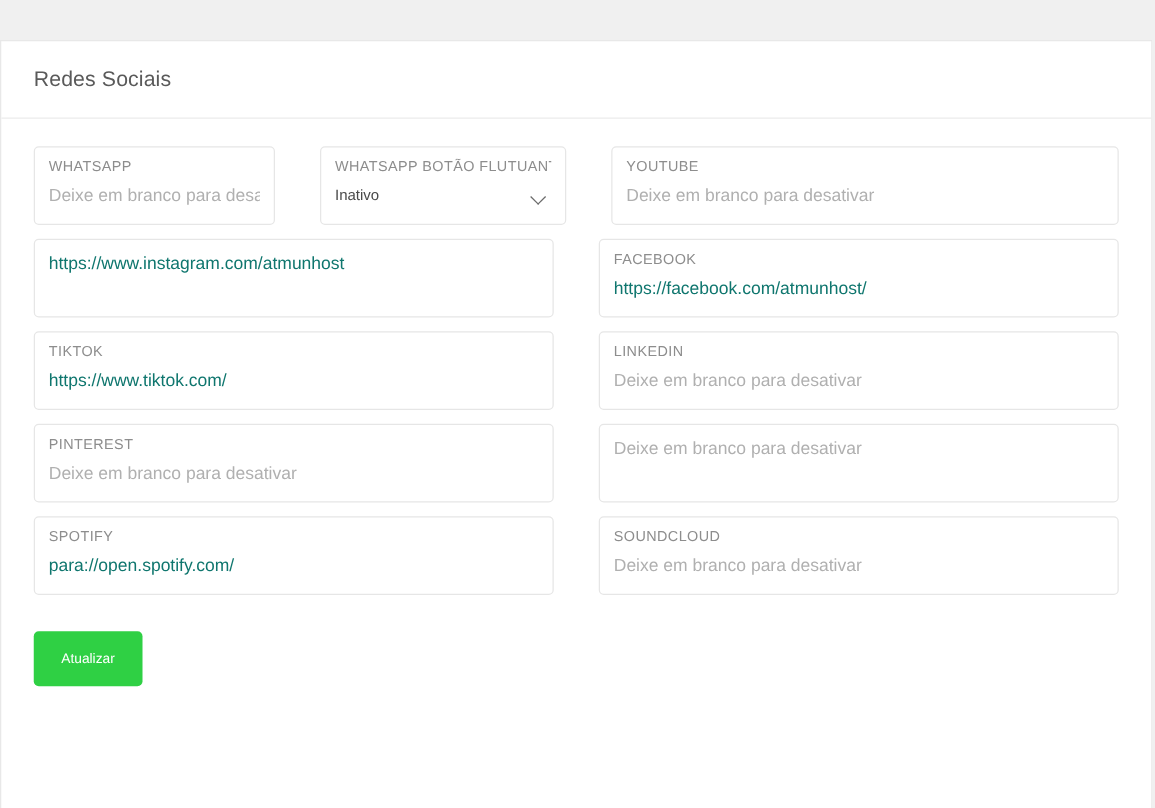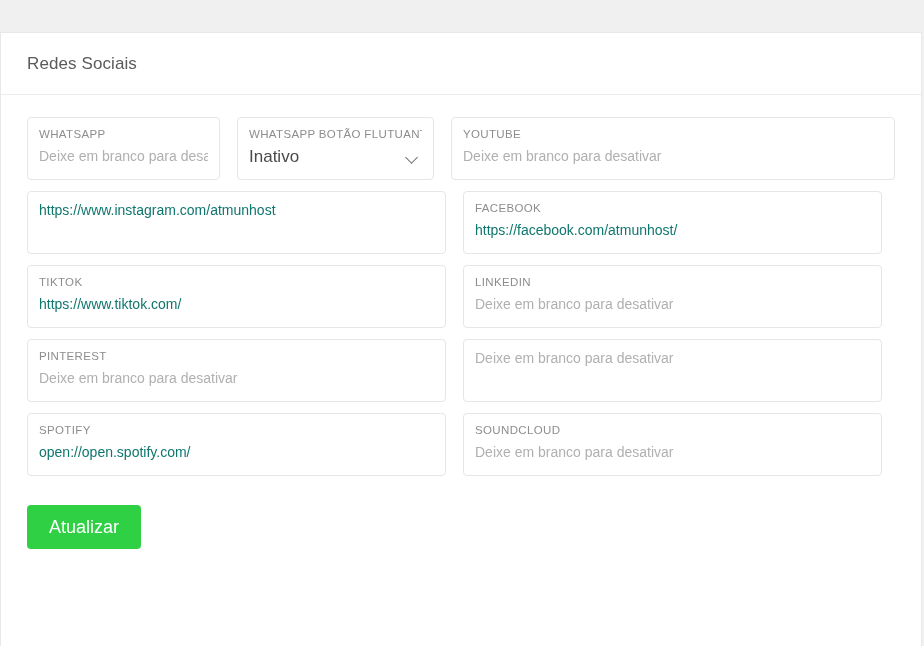--- a/index.html
+++ b/index.html
@@ -38,21 +38,21 @@
     color: #5a5a5a;
     font-weight: 400;
     letter-spacing: 0.1px;
   }
   .card-body {
     padding: 22px 26px 0 26px;
   }
   .row {
     display: flex;
     width: 100%;
-    gap: 17px;
+    gap: 36px;
     margin-bottom: 11px;
   }
   .field {
     box-sizing: border-box;
     border: 1px solid #e6e6e6;
     border-radius: 4px;
     background: #fff;
     padding: 9px 11px 10px 11px;
     height: 63px;
     position: relative;
@@ -88,21 +88,21 @@
   }
   .field-value.placeholder {
     color: #b0b0b0;
   }
   .select-wrap {
     display: flex;
     align-items: center;
     justify-content: space-between;
   }
   .select-value {
-    font-size: 17px;
+    font-size: 12px;
     color: #4a4a4a;
     line-height: 19px;
   }
   .chevron {
     width: 14px;
     height: 14px;
     display: inline-block;
     position: relative;
     margin-right: 2px;
   }
@@ -119,21 +119,21 @@
   }
   .footer {
     padding: 18px 0 0 0;
   }
   .btn-primary {
     display: inline-block;
     background: #2fd044;
     color: #ffffff;
     border: none;
     border-radius: 4px;
-    font-size: 18px;
+    font-size: 11px;
     font-family: "Liberation Sans", sans-serif;
     padding: 0 22px;
     height: 44px;
     line-height: 44px;
     cursor: pointer;
   }
 </style>
 </head>
 <body>
 
@@ -191,21 +191,21 @@
         <span class="field-value placeholder">Deixe em branco para desativar</span>
       </div>
       <div class="field col-half">
         <span class="field-value placeholder">Deixe em branco para desativar</span>
       </div>
     </div>
 
     <div class="row">
       <div class="field col-half">
         <span class="field-label">SPOTIFY</span>
-        <span class="field-value">open://open.spotify.com/</span>
+        <span class="field-value">para://open.spotify.com/</span>
       </div>
       <div class="field col-half">
         <span class="field-label">SOUNDCLOUD</span>
         <span class="field-value placeholder">Deixe em branco para desativar</span>
       </div>
     </div>
 
     <div class="footer">
       <button class="btn-primary">Atualizar</button>
     </div>

